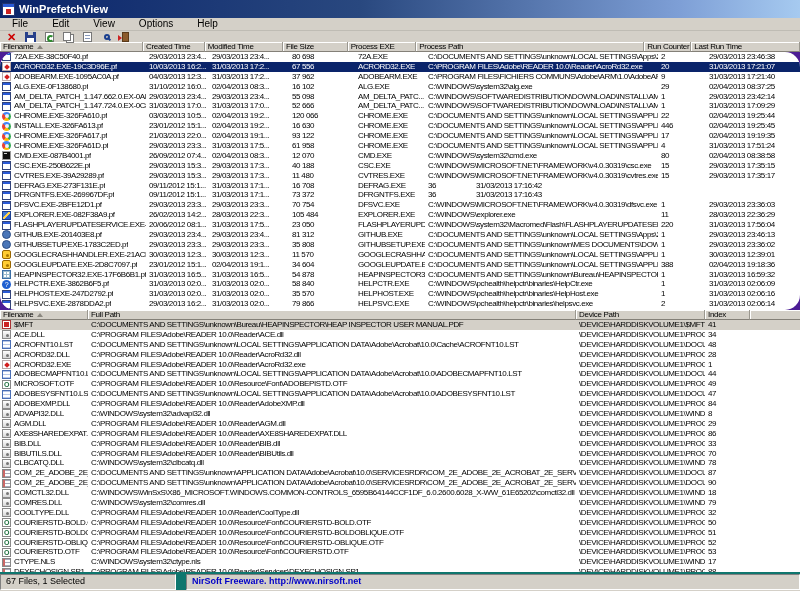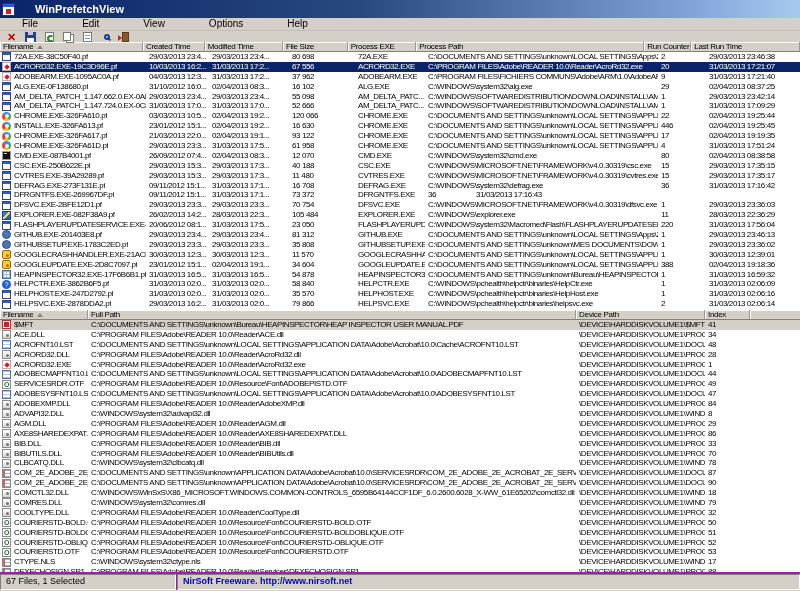--- a/index.html
+++ b/index.html
@@ -1,30 +1,30 @@
 <!DOCTYPE html>
 <html><head>
 <meta charset="utf-8">
 <style>
   html,body{margin:0;padding:0;width:800px;height:591px;overflow:hidden;
     font-family:"Liberation Sans",sans-serif;background:#D4D0C8;}
   .window{width:800px;height:591px;display:flex;flex-direction:column;background:#D4D0C8;}
 
   
   .titlebar{height:18px;flex:none;display:flex;align-items:center;padding-left:2px;
-    background:linear-gradient(90deg,#0A246A 0%,#29487F 45%,#7E9FD6 85%,#A6CAF0 100%);gap:16px;}
+    background:linear-gradient(90deg,#0A246A 0%,#29487F 45%,#7E9FD6 85%,#A6CAF0 100%);}
   .appicon{width:13px;height:13px;flex:none;background:#fff;border:1px solid #23336e;position:relative;box-sizing:border-box;}
   .appicon::before{content:"";position:absolute;left:0;top:0;right:0;height:3px;background:#2a5ad7;}
   .appicon::after{content:"";position:absolute;left:3px;top:5px;width:5px;height:5px;background:#cc2222;}
   .title{color:#fff;font-weight:bold;font-size:11px;margin-left:4px;white-space:nowrap;}
 
   
   .menubar{height:12px;flex:none;display:flex;align-items:center;background:#D4D0C8;
     border-bottom:1px solid #bfbcb4;font-size:10px;}
-  .menuitem{padding:0 22px;color:#000;line-height:12px;}
+  .menuitem{padding:0 12px;color:#000;line-height:12px;}
 
   
   .toolbar{height:11px;flex:none;display:flex;align-items:center;background:#D4D0C8;padding-left:2px;}
   .tbtn{width:17px;height:11px;border:none;background:transparent;padding:0;margin:0 1px;
     display:flex;align-items:center;justify-content:center;position:relative;}
   .ti{display:inline-block;position:relative;box-sizing:border-box;}
   .ti-del{color:#cc0000;font-weight:bold;font-size:11px;line-height:10px;}
   .ti-save{width:11px;height:10px;background:#27408b;}
   .ti-save::before{content:"";position:absolute;left:2px;bottom:0;width:7px;height:4px;background:#fff;}
   .ti-save::after{content:"";position:absolute;left:3px;top:0;width:5px;height:3px;background:#c8c8c8;}
@@ -44,21 +44,21 @@
   
   .pane{flex:none;background:#4c1d95;}
   .hdr{display:flex;height:10px;flex:none;background:#D4D0C8;}
   .hcell{box-sizing:border-box;height:10px;line-height:9px;font-size:8px;letter-spacing:-0.3px;
     padding-left:3px;white-space:nowrap;overflow:hidden;background:#D4D0C8;
     border-right:1px solid #9a978f;border-bottom:1px solid #848078;
     box-shadow:inset 1px 1px 0 #fff;display:flex;align-items:center;}
   .sort{width:0;height:0;margin-left:3px;border-left:3px solid transparent;border-right:3px solid transparent;
     border-bottom:4px solid #8a877f;flex:none;}
   .list{overflow:hidden;background:#fff;}
-  .list-top{height:258px;}
+  .list-top{height:258px;border-radius:15px;}
   .list-bottom{height:252px;}
   .row{display:flex;height:9.9px;line-height:9.9px;white-space:nowrap;color:#000;}
   .cell{box-sizing:border-box;flex:none;overflow:hidden;white-space:nowrap;padding-left:3px;
     font-size:8px;letter-spacing:-0.4px;}
   .fn{display:flex;align-items:center;padding-left:2px;}
   .txt{overflow:hidden;white-space:nowrap;}
   .sel{background:#0A246A;color:#fff;align-items:center;}
   .sel-inactive{background:#D4D0C8;}
 
   
@@ -90,25 +90,25 @@
   .ic-dll{background:linear-gradient(#fff,#d8d8d8);border:1px solid #8a8a8a;}
   .ic-dll::after{content:"";position:absolute;left:2.5px;top:2.5px;width:3px;height:3px;border-radius:50%;background:#777;}
   .ic-lst{background:#fff;border:1px solid #4a6fb5;
     background-image:linear-gradient(#b8c8e8 1px,transparent 1px);background-size:100% 3px;}
   .ic-otf{background:#fff;border:1px solid #888;}
   .ic-otf::after{content:"O";position:absolute;left:0;right:0;top:-1px;font-size:7px;line-height:9px;text-align:center;color:#1f6f3f;font-weight:bold;}
   .ic-tbl{background:#fff;border:1px solid #888;
     background-image:linear-gradient(90deg,#cc6666 2px,transparent 2px),linear-gradient(#aab 1px,transparent 1px);background-size:100% 3px;}
 
   
-  .statusbar{height:16px;flex:none;display:flex;align-items:stretch;background:#a21caf;padding-top:2px;box-sizing:content-box;}
+  .statusbar{height:16px;flex:none;display:flex;align-items:stretch;background:#0f766e;padding-top:2px;box-sizing:content-box;}
   .spanel{box-sizing:border-box;border:1px solid;border-color:#808080 #fff #fff #808080;
     font-size:9px;line-height:13px;padding:0 5px;background:#D4D0C8;white-space:nowrap;overflow:hidden;}
   .sp-left{width:176px;flex:none;}
-  .sp-right{flex:1;margin-left:1px;}
+  .sp-right{flex:1;margin-left:10px;}
   .nirsoft{color:#0000C8;font-weight:bold;}
   .bottomfill{flex:1;background:#D4D0C8;}
 </style>
 </head>
 <body>
 
 <div class="window">
 
   <div class="titlebar">
     <span class="appicon"></span>
@@ -347,21 +347,20 @@
   </div>
         <div class="row">
     <div class="cell c0 fn">
             <span class="ic ic-window"></span>
             <span class="txt">DEFRAG.EXE-273F131E.pf</span>
           </div>
     <div class="cell c1">09/11/2012 15:1...</div>
     <div class="cell c2">31/03/2013 17:1...</div>
     <div class="cell c3">16 708</div>
     <div class="cell c4">DEFRAG.EXE</div>
-    <div class="cell c5">C:\WINDOWS\system32\defrag.exe</div>
     <div class="cell c6">36</div>
     <div class="cell c7">31/03/2013 17:16:42</div>
   </div>
         <div class="row">
     <div class="cell c0 fn">
             <span class="ic ic-window"></span>
             <span class="txt">DFRGNTFS.EXE-269967DF.pf</span>
           </div>
     <div class="cell c1">09/11/2012 15:1...</div>
     <div class="cell c2">31/03/2013 17:1...</div>
@@ -590,21 +589,21 @@
             <span class="txt">ADOBECMAPFNT10.LST</span>
           </div>
     <div class="cell b1">C:\DOCUMENTS AND SETTINGS\unknown\LOCAL SETTINGS\APPLICATION DATA\Adobe\Acrobat\10.0\ADOBECMAPFNT10.LST</div>
     <div class="cell b2">\DEVICE\HARDDISKVOLUME1\DOCUMEN...</div>
     <div class="cell b3">44</div>
     <div class="cell b4"></div>
   </div>
         <div class="row">
     <div class="cell b0 fn">
             <span class="ic ic-otf"></span>
-            <span class="txt">SERVICESRDR.OTF</span>
+            <span class="txt">MICROSOFT.OTF</span>
           </div>
     <div class="cell b1">C:\PROGRAM FILES\Adobe\READER 10.0\Resource\Font\ADOBEPISTD.OTF</div>
     <div class="cell b2">\DEVICE\HARDDISKVOLUME1\PROGRAM...</div>
     <div class="cell b3">49</div>
     <div class="cell b4"></div>
   </div>
         <div class="row">
     <div class="cell b0 fn">
             <span class="ic ic-lst"></span>
             <span class="txt">ADOBESYSFNT10.LST</span>

